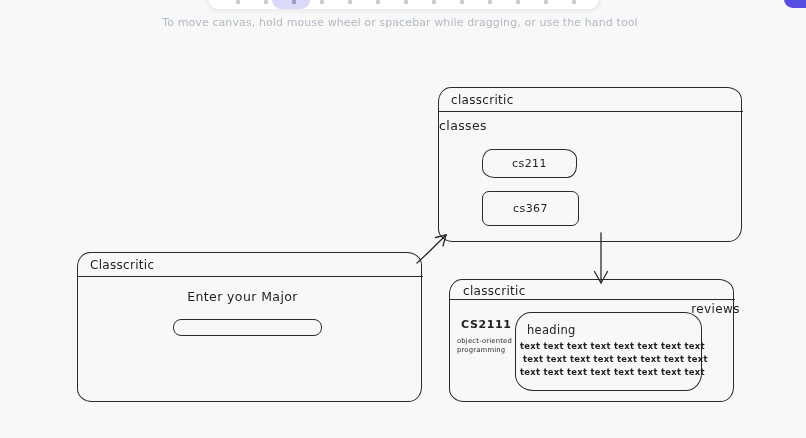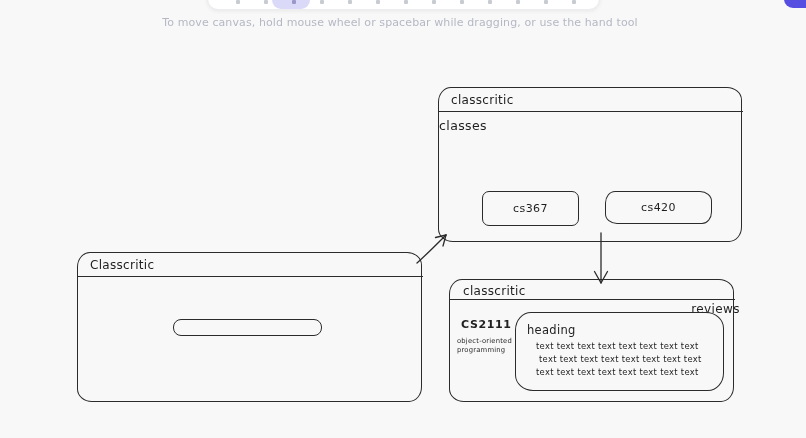--- a/index.html
+++ b/index.html
@@ -88,30 +88,30 @@
   }
   .course-code {
     position: absolute; left: 11px; top: 38px; font-size: 11px; font-weight: bold;
     letter-spacing: 0.6px;
   }
   .course-desc {
     position: absolute; left: 7px; top: 57px; font-size: 6.8px; line-height: 9px;
     color: #2a2a2a; letter-spacing: 0.2px;
   }
   .review-card {
-    position: absolute; left: 65px; top: 32px; width: 209px; height: 79px;
+    position: absolute; left: 65px; top: 32px; width: 187px; height: 79px;
     border: 1.4px solid #2b2b2b;
     border-radius: 16px 18px 16px 18px / 18px 16px 18px 16px;
   }
   .review-card .card-heading {
     position: absolute; left: 11px; top: 10px; font-size: 11.5px; letter-spacing: 0.3px;
   }
   .review-card .card-line {
-    position: absolute; left: 20px; right: 6px; font-size: 8.4px; letter-spacing: 0.3px;
-    color: #1e1e1e; white-space: nowrap;
+    position: absolute; left: 4px; right: 6px; font-size: 8.4px; letter-spacing: 0.3px;
+    color: #1e1e1e; white-space: nowrap; font-weight: bold;
   }
   .line-0 { top: 28px; }
   .line-1 { top: 41px; padding-left: 3px; }
   .line-2 { top: 54px; }
 
   .arrows { position: absolute; left: 0; top: 0; width: 806px; height: 438px; pointer-events: none; }
 </style>
 </head>
 <body>
 
@@ -148,30 +148,31 @@
       <path d="M 601 233 L 601 282"></path>
       <path d="M 601 283 L 594.5 271.5"></path>
       <path d="M 601 283 L 607.5 271.5"></path>
     </g>
   </svg>
 
   <div class="frame frame-major">
     <div class="frame-header">
       <div class="frame-title">Classcritic</div>
     </div>
+    <div class="prompt sketch-text">Enter your Major</div>
     <input class="major-input" type="text" placeholder="" style="">
   </div>
 
   <div class="frame frame-classes">
     <div class="frame-header">
       <div class="frame-title">classcritic</div>
     </div>
     <div class="section-heading sketch-text">classes</div>
+    <div class="class-btn btn-1">cs211</div>
     <div class="class-btn btn-3">cs367</div>
-    <div class="class-btn btn-4">cs420</div>
   </div>
 
   <div class="frame frame-reviews">
     <div class="frame-header">
       <div class="frame-title">classcritic</div>
     </div>
     <div class="section-heading sketch-text">reviews</div>
     <div class="course-code">CS2111</div>
     <div class="course-desc">
       <div>object-oriented</div>

